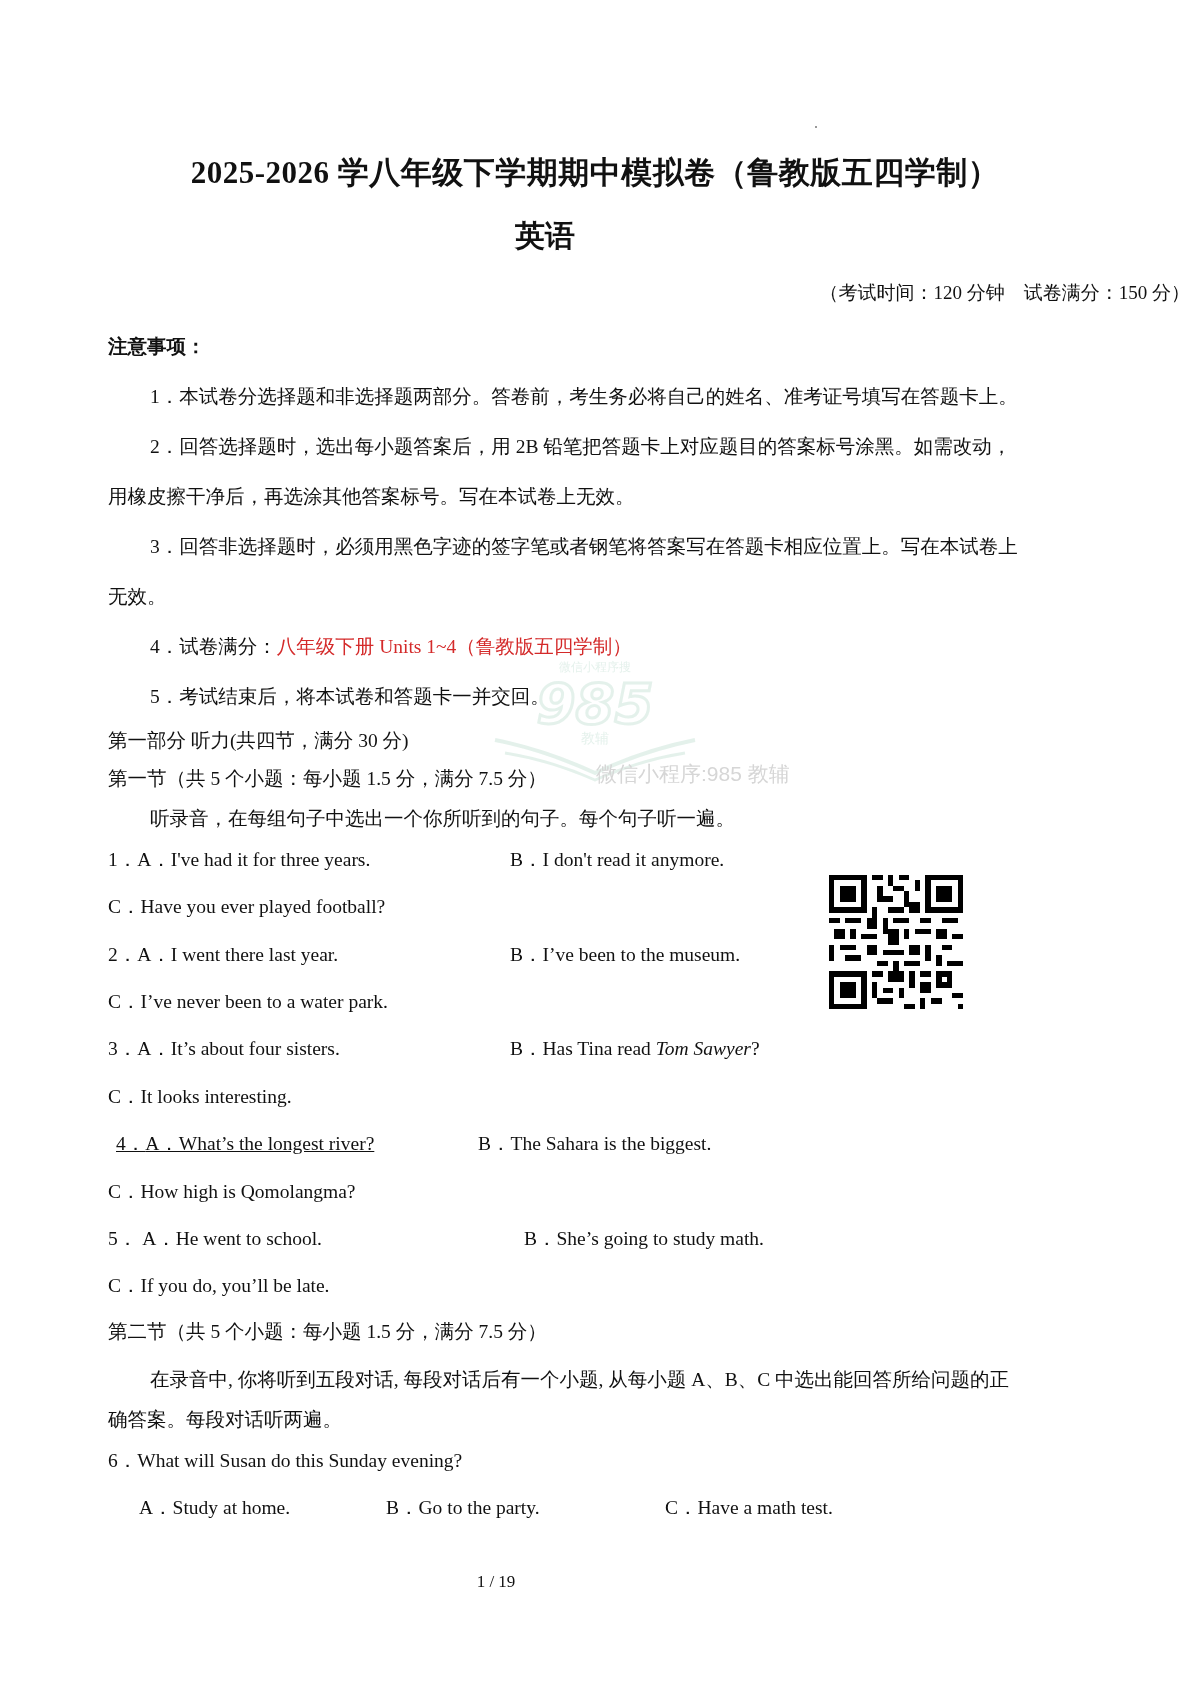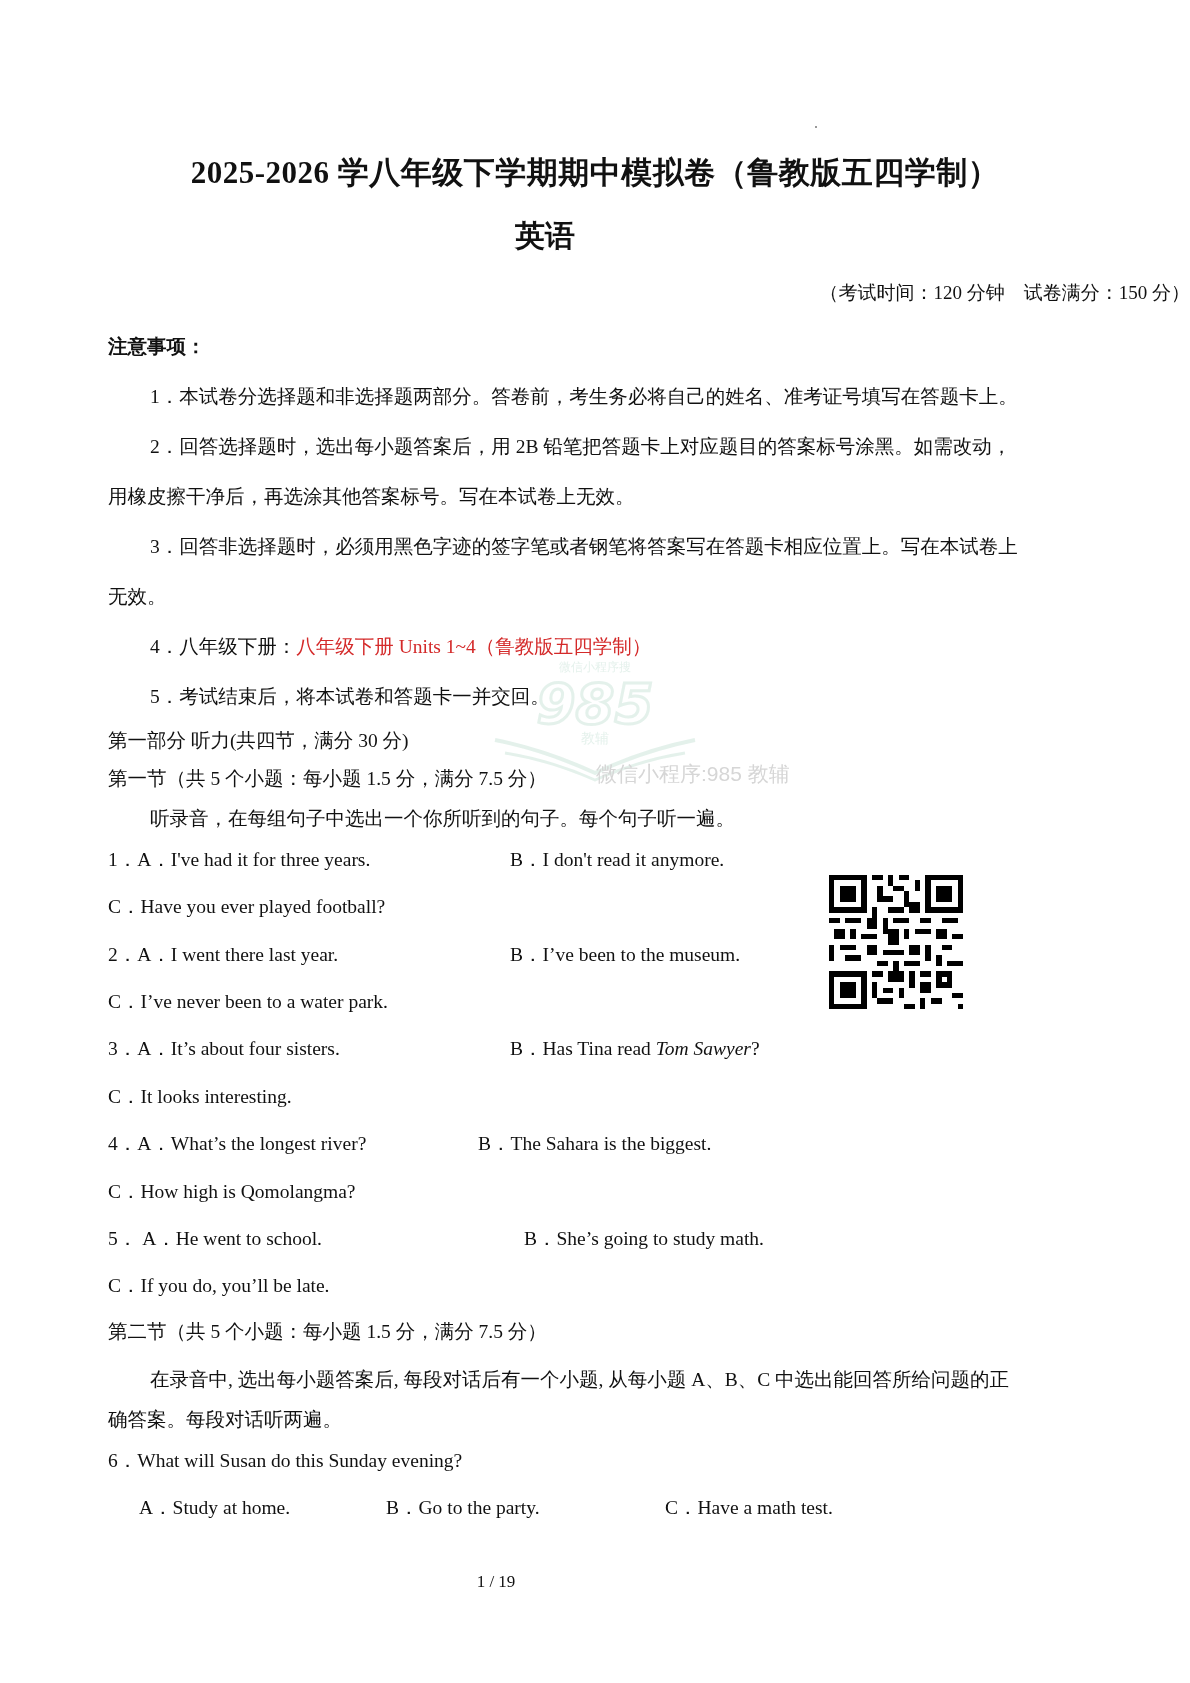--- a/index.html
+++ b/index.html
@@ -50,21 +50,21 @@
   <span>2．</span><span>回答选择题时，选出每小题答案后，用 2B 铅笔把答题卡上对应题目的答案标号涂黑。如需改动，</span>
 </div>
 <div class="abs p" style="left:108px; top:483px;">用橡皮擦干净后，再选涂其他答案标号。写在本试卷上无效。</div>
 
 <div class="abs p" style="left:150px; top:533px;">
   <span>3．</span><span>回答非选择题时，必须用黑色字迹的签字笔或者钢笔将答案写在答题卡相应位置上。写在本试卷上</span>
 </div>
 <div class="abs p" style="left:108px; top:583px;">无效。</div>
 
 <div class="abs p" style="left:150px; top:633px;">
-  <span>4．</span><span>八年级下册：</span><span class="red">八年级下册 Units 1~4（鲁教版五四学制）</span>
+  <span>4．</span><span>试卷满分：</span><span class="red">八年级下册 Units 1~4（鲁教版五四学制）</span>
 </div>
 
 <div class="abs p" style="left:150px; top:683px;">
   <span>5．</span><span>考试结束后，将本试卷和答题卡一并交回。</span>
 </div>
 
 <div class="abs p bold" style="left:108px; top:727px;">第一部分  听力(共四节，满分 30 分)</div>
 <div class="abs p" style="left:108px; top:765px;">第一节（共 5 个小题：每小题 1.5 分，满分 7.5 分）</div>
 <div class="abs p" style="left:150px; top:805px;">听录音，在每组句子中选出一个你所听到的句子。每个句子听一遍。</div>
 
@@ -81,34 +81,34 @@
 <div class="abs p" style="left:108px; top:988px;">C．I’ve never been to a water park.</div>
 
 <div class="abs p" style="left:108px; top:1035px;">
   <span>3．</span><span>A．It’s about four sisters.</span>
 </div>
 <div class="abs p" style="left:510px; top:1035px;">
   <span>B．Has Tina read </span><i>Tom Sawyer</i><span>?</span>
 </div>
 <div class="abs p" style="left:108px; top:1083px;">C．It looks interesting.</div>
 
-<div class="abs p" style="left:108px; top:1130px;">
+<div class="abs p" style="left:116px; top:1130px;text-decoration:underline;">
   <span>4．</span><span>A．What’s the longest river?</span>
 </div>
 <div class="abs p" style="left:478px; top:1130px;">B．The Sahara is the biggest.</div>
 <div class="abs p" style="left:108px; top:1178px;">C．How high is Qomolangma?</div>
 
 <div class="abs p" style="left:108px; top:1225px;">
   <span>5．</span>&nbsp;<span>A．He went to school.</span>
 </div>
 <div class="abs p" style="left:524px; top:1225px;">B．She’s going to study math.</div>
 <div class="abs p" style="left:108px; top:1272px;">C．If you do, you’ll be late.</div>
 
 <div class="abs p" style="left:108px; top:1318px;">第二节（共 5 个小题：每小题 1.5 分，满分 7.5 分）</div>
-<div class="abs p" style="left:150px; top:1366px;">在录音中, 选出每小题答案后, 每段对话后有一个小题, 从每小题 A、B、C 中选出能回答所给问题的正</div>
+<div class="abs p" style="left:150px; top:1366px;">在录音中, 你将听到五段对话, 每段对话后有一个小题, 从每小题 A、B、C 中选出能回答所给问题的正</div>
 <div class="abs p" style="left:108px; top:1406px;">确答案。每段对话听两遍。</div>
 
 <div class="abs p" style="left:108px; top:1447px;">
   <span>6．</span><span>What will Susan do this Sunday evening?</span>
 </div>
 <div class="abs p" style="left:139px; top:1494px;">A．Study at home.</div>
 <div class="abs p" style="left:386px; top:1494px;">B．Go to the party.</div>
 <div class="abs p" style="left:665px; top:1494px;">C．Have a math test.</div>
 
 <svg class="qr" viewBox="0 0 25 25" shape-rendering="crispEdges">

